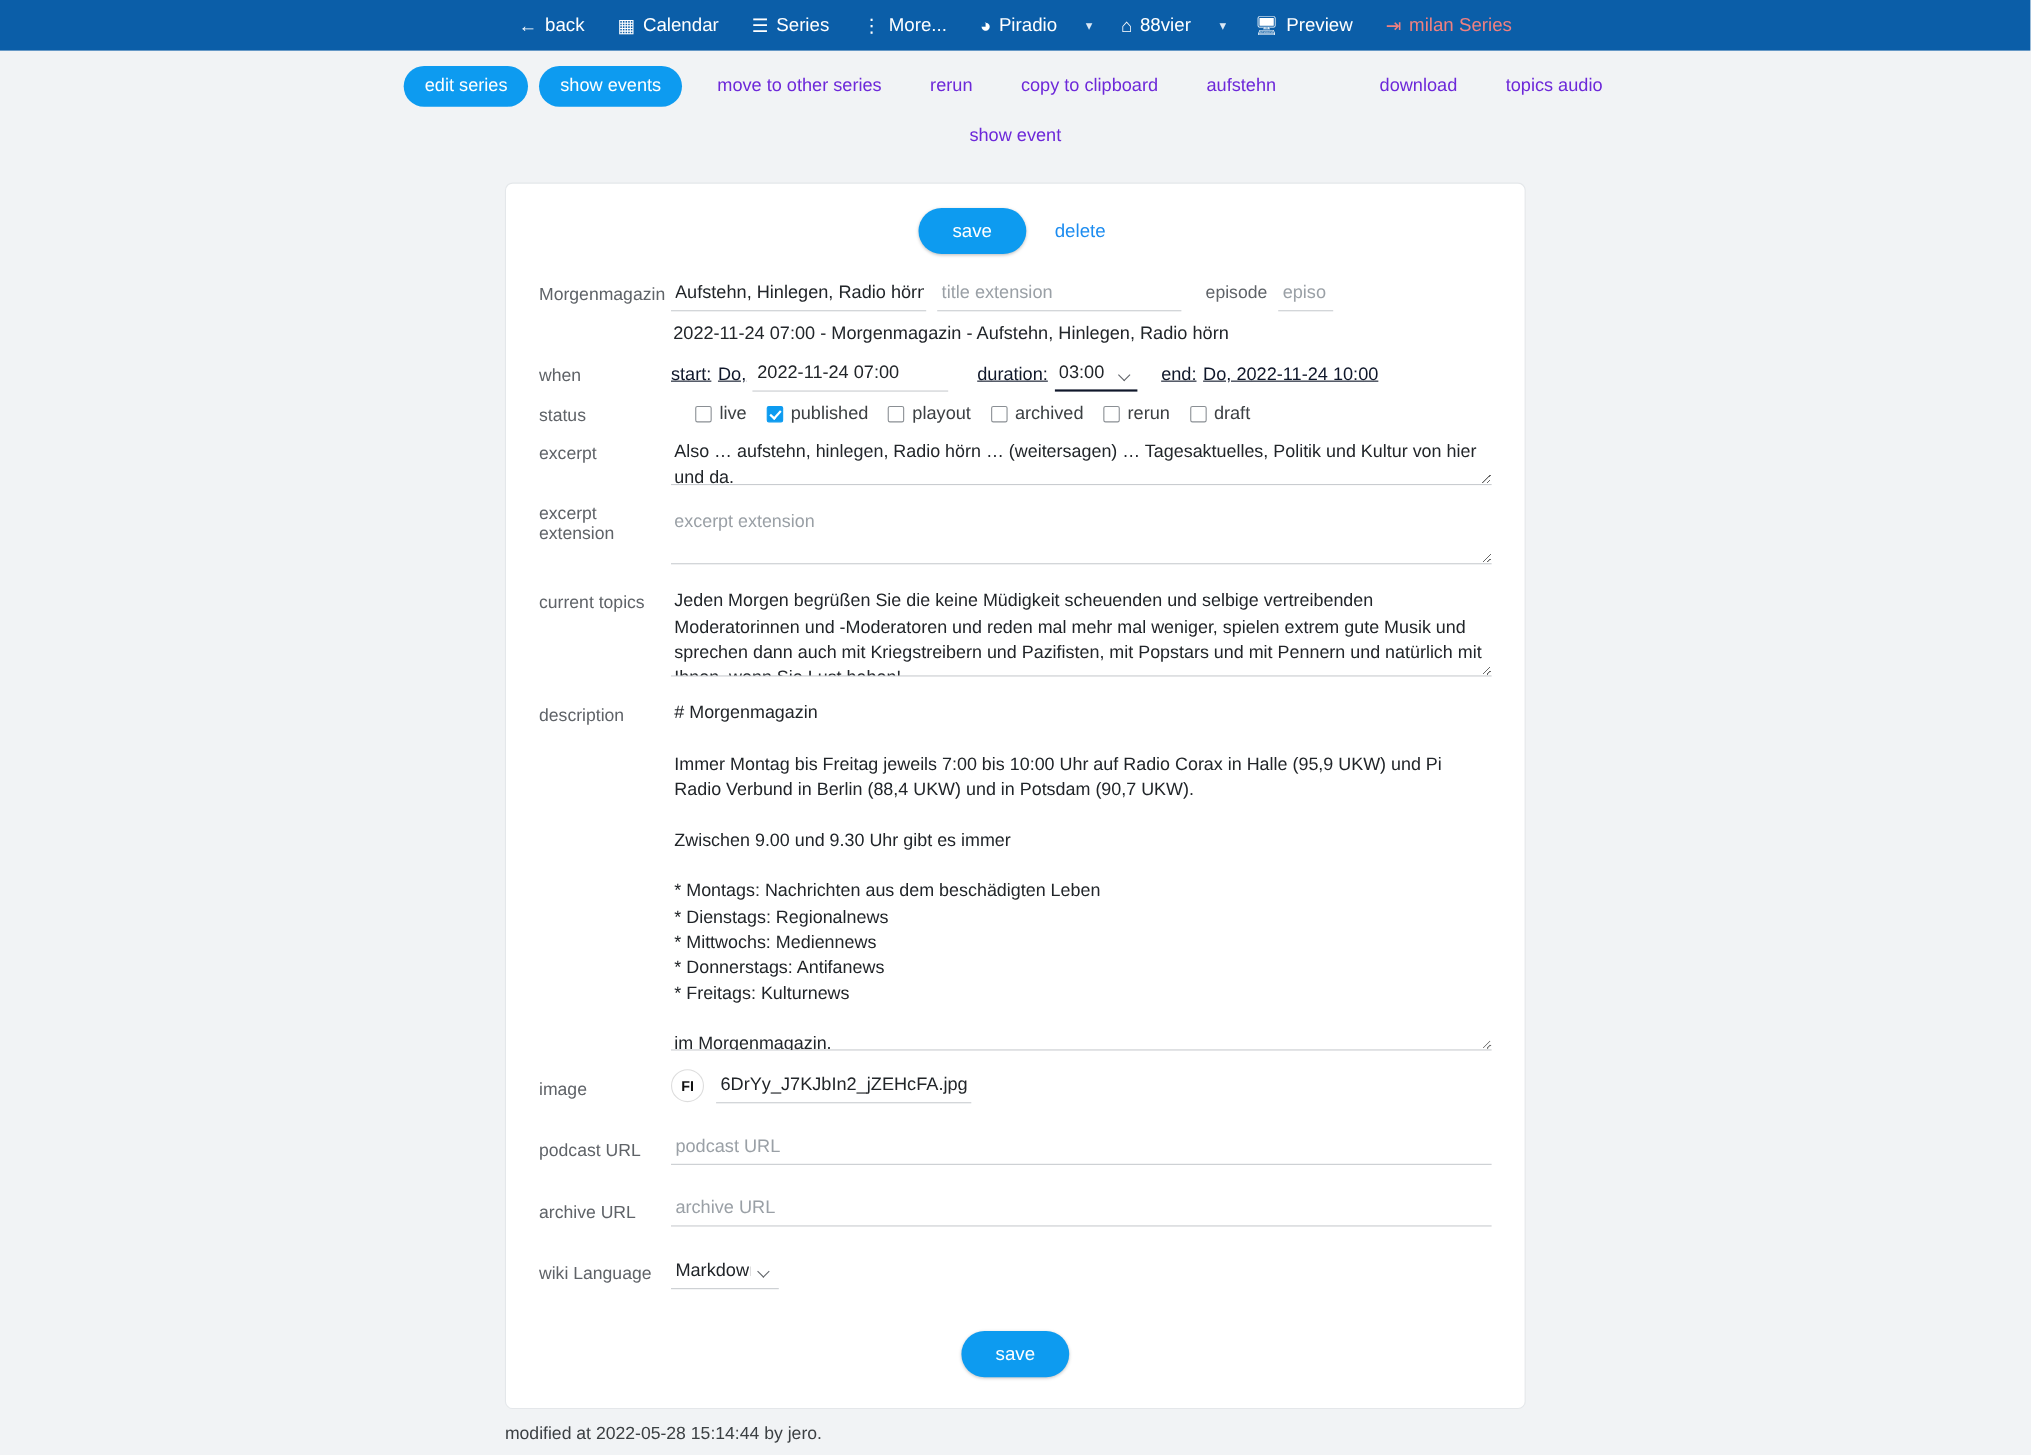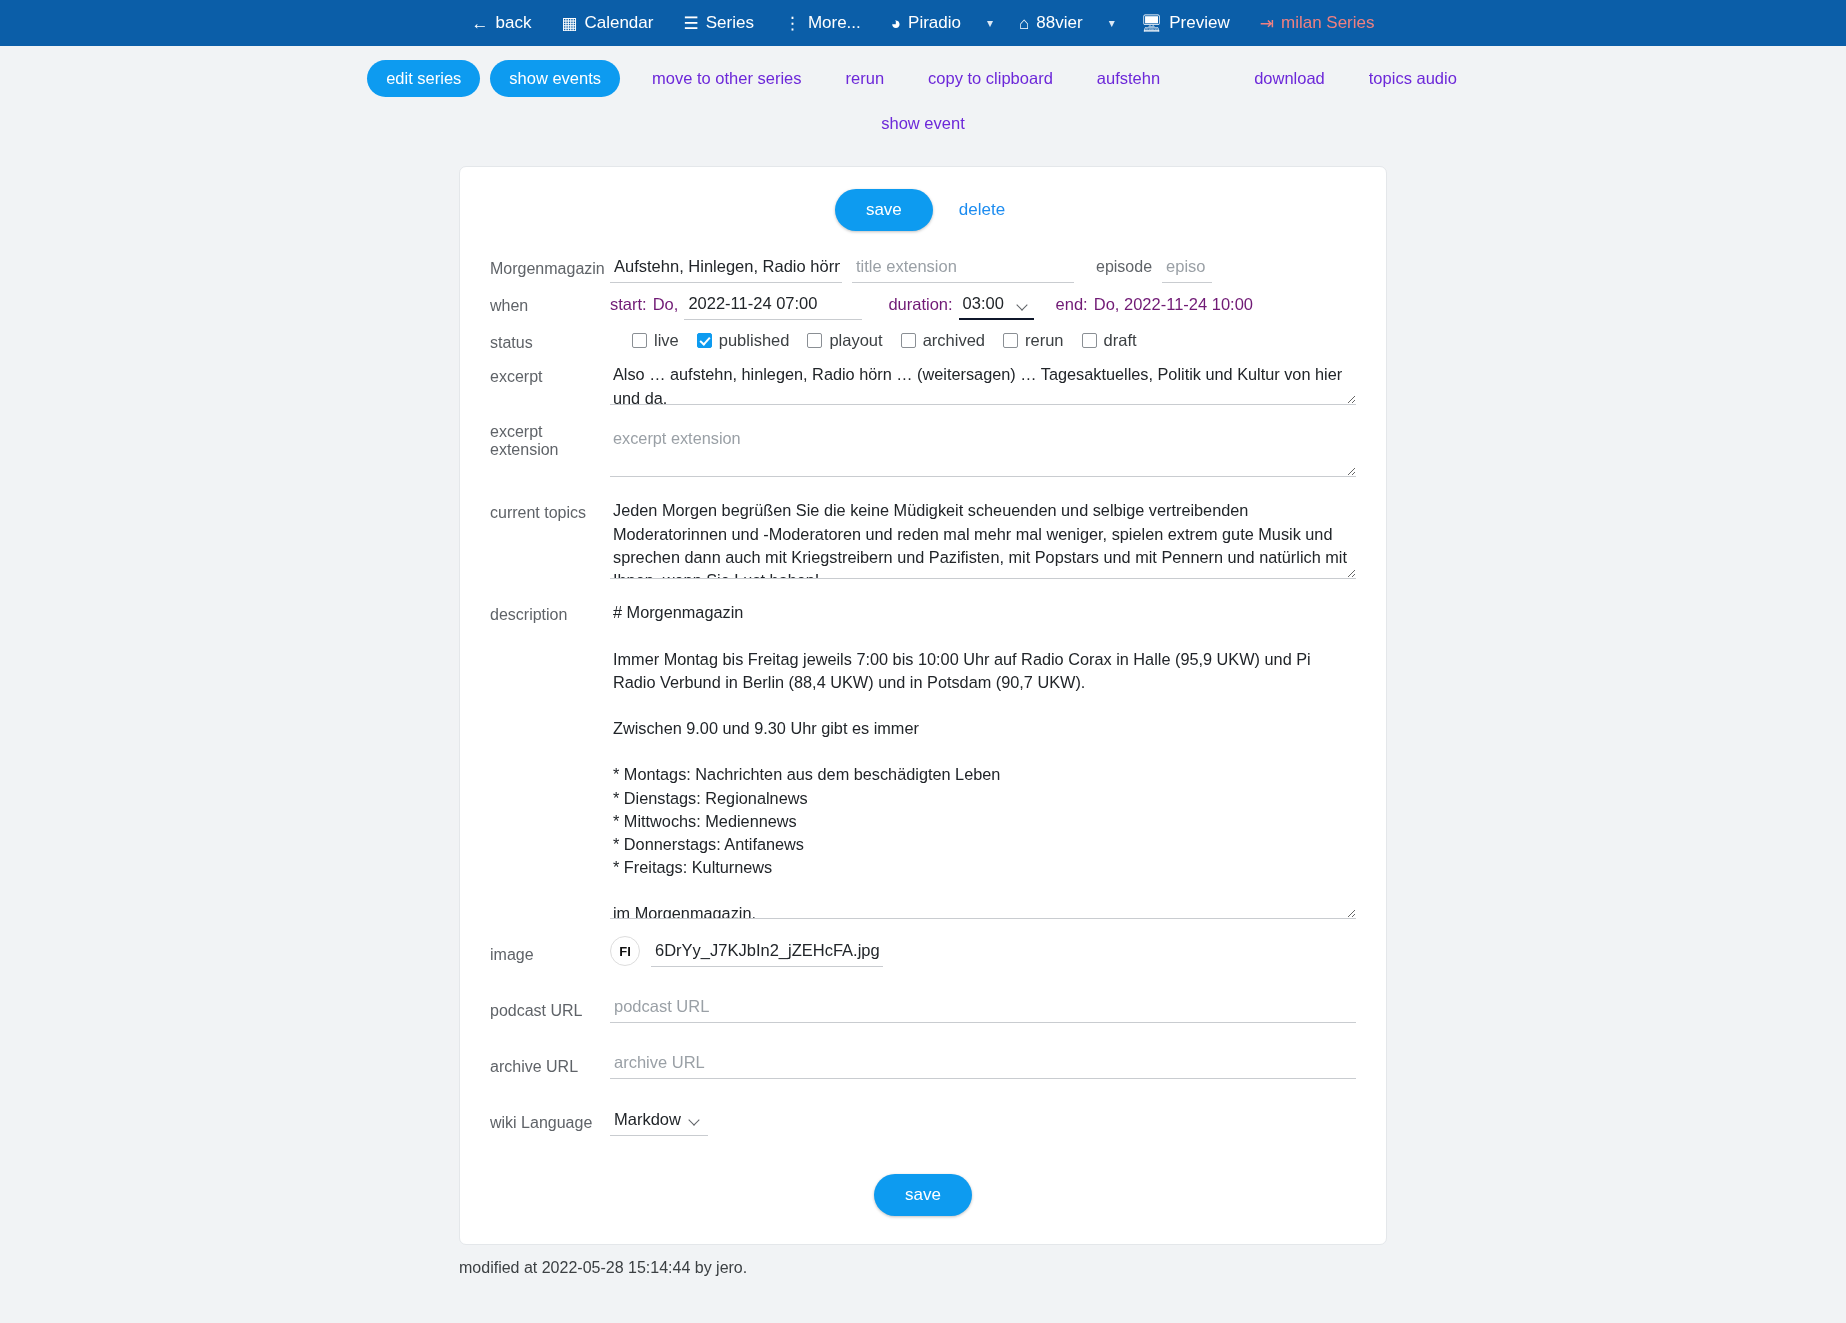--- a/index.html
+++ b/index.html
@@ -154,21 +154,21 @@
   .episode-lbl { color: #5f6368; margin-left: 22px; margin-right: 10px; font-size: 16px; }
   .inp-episode { width: 50px; }
 
   .fullline {
     color: #212529;
     font-size: 16.5px;
     padding: 6px 0 6px 2px;
   }
 
   .when-row { display: flex; align-items: center; gap: 0; font-size: 16.5px; color: #3c4043; }
-  .when-row .k { color: #701a75; margin-right: 6px; }
+  .when-row .k { color: #0f172a; margin-right: 6px; text-decoration: underline; }
   .inp-start {
     width: 178px;
     margin-right: 26px;
   }
   .sel-duration {
     border: none;
     border-bottom: 2px solid #0f172a;
     background: transparent;
     font-family: inherit;
     font-size: 16.5px;
@@ -370,20 +370,26 @@
     <div class="row">
       <div class="lbl">Morgenmagazin</div>
       <div class="fields">
         <input class="uline inp-title" value="Aufstehn, Hinlegen, Radio hörn" style="">
         <input class="uline inp-titleext" placeholder="title extension" style="">
         <span class="episode-lbl">episode</span>
         <input class="uline inp-episode" placeholder="episo" style="">
       </div>
     </div>
 
+    <div class="row">
+      <div class="lbl"></div>
+      <div class="fields">
+        <div class="fullline">2022-11-24 07:00 - Morgenmagazin - Aufstehn, Hinlegen, Radio hörn</div>
+      </div>
+    </div>
 
     <div class="row">
       <div class="lbl">when</div>
       <div class="fields">
         <div class="when-row">
           <span class="k">start:</span>
           <span class="k">Do,</span>
           <input class="uline inp-start" value="2022-11-24 07:00" style="">
           <span class="k">duration:</span>
           <span class="sel-wrap">

